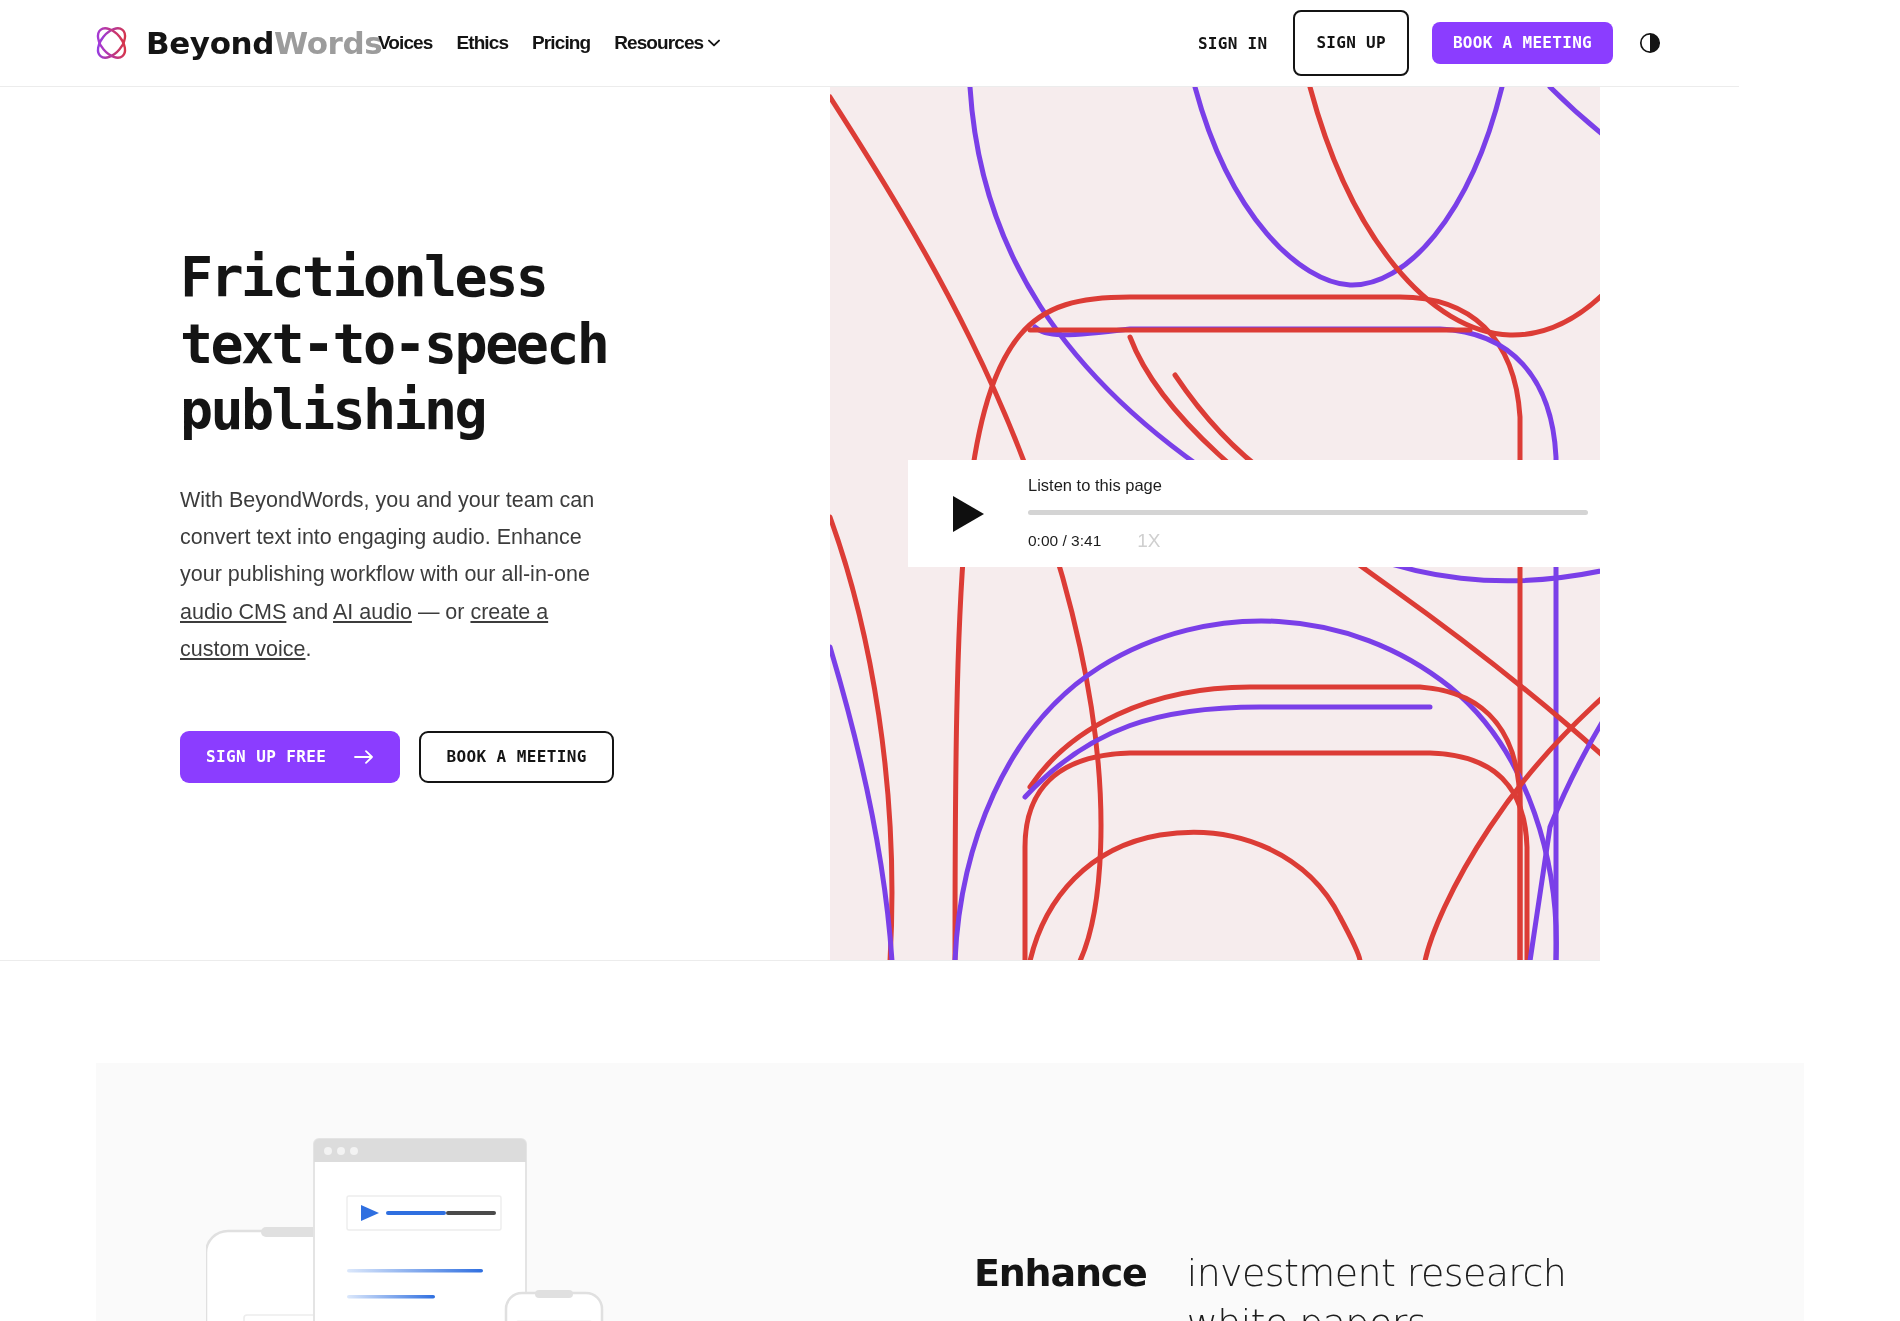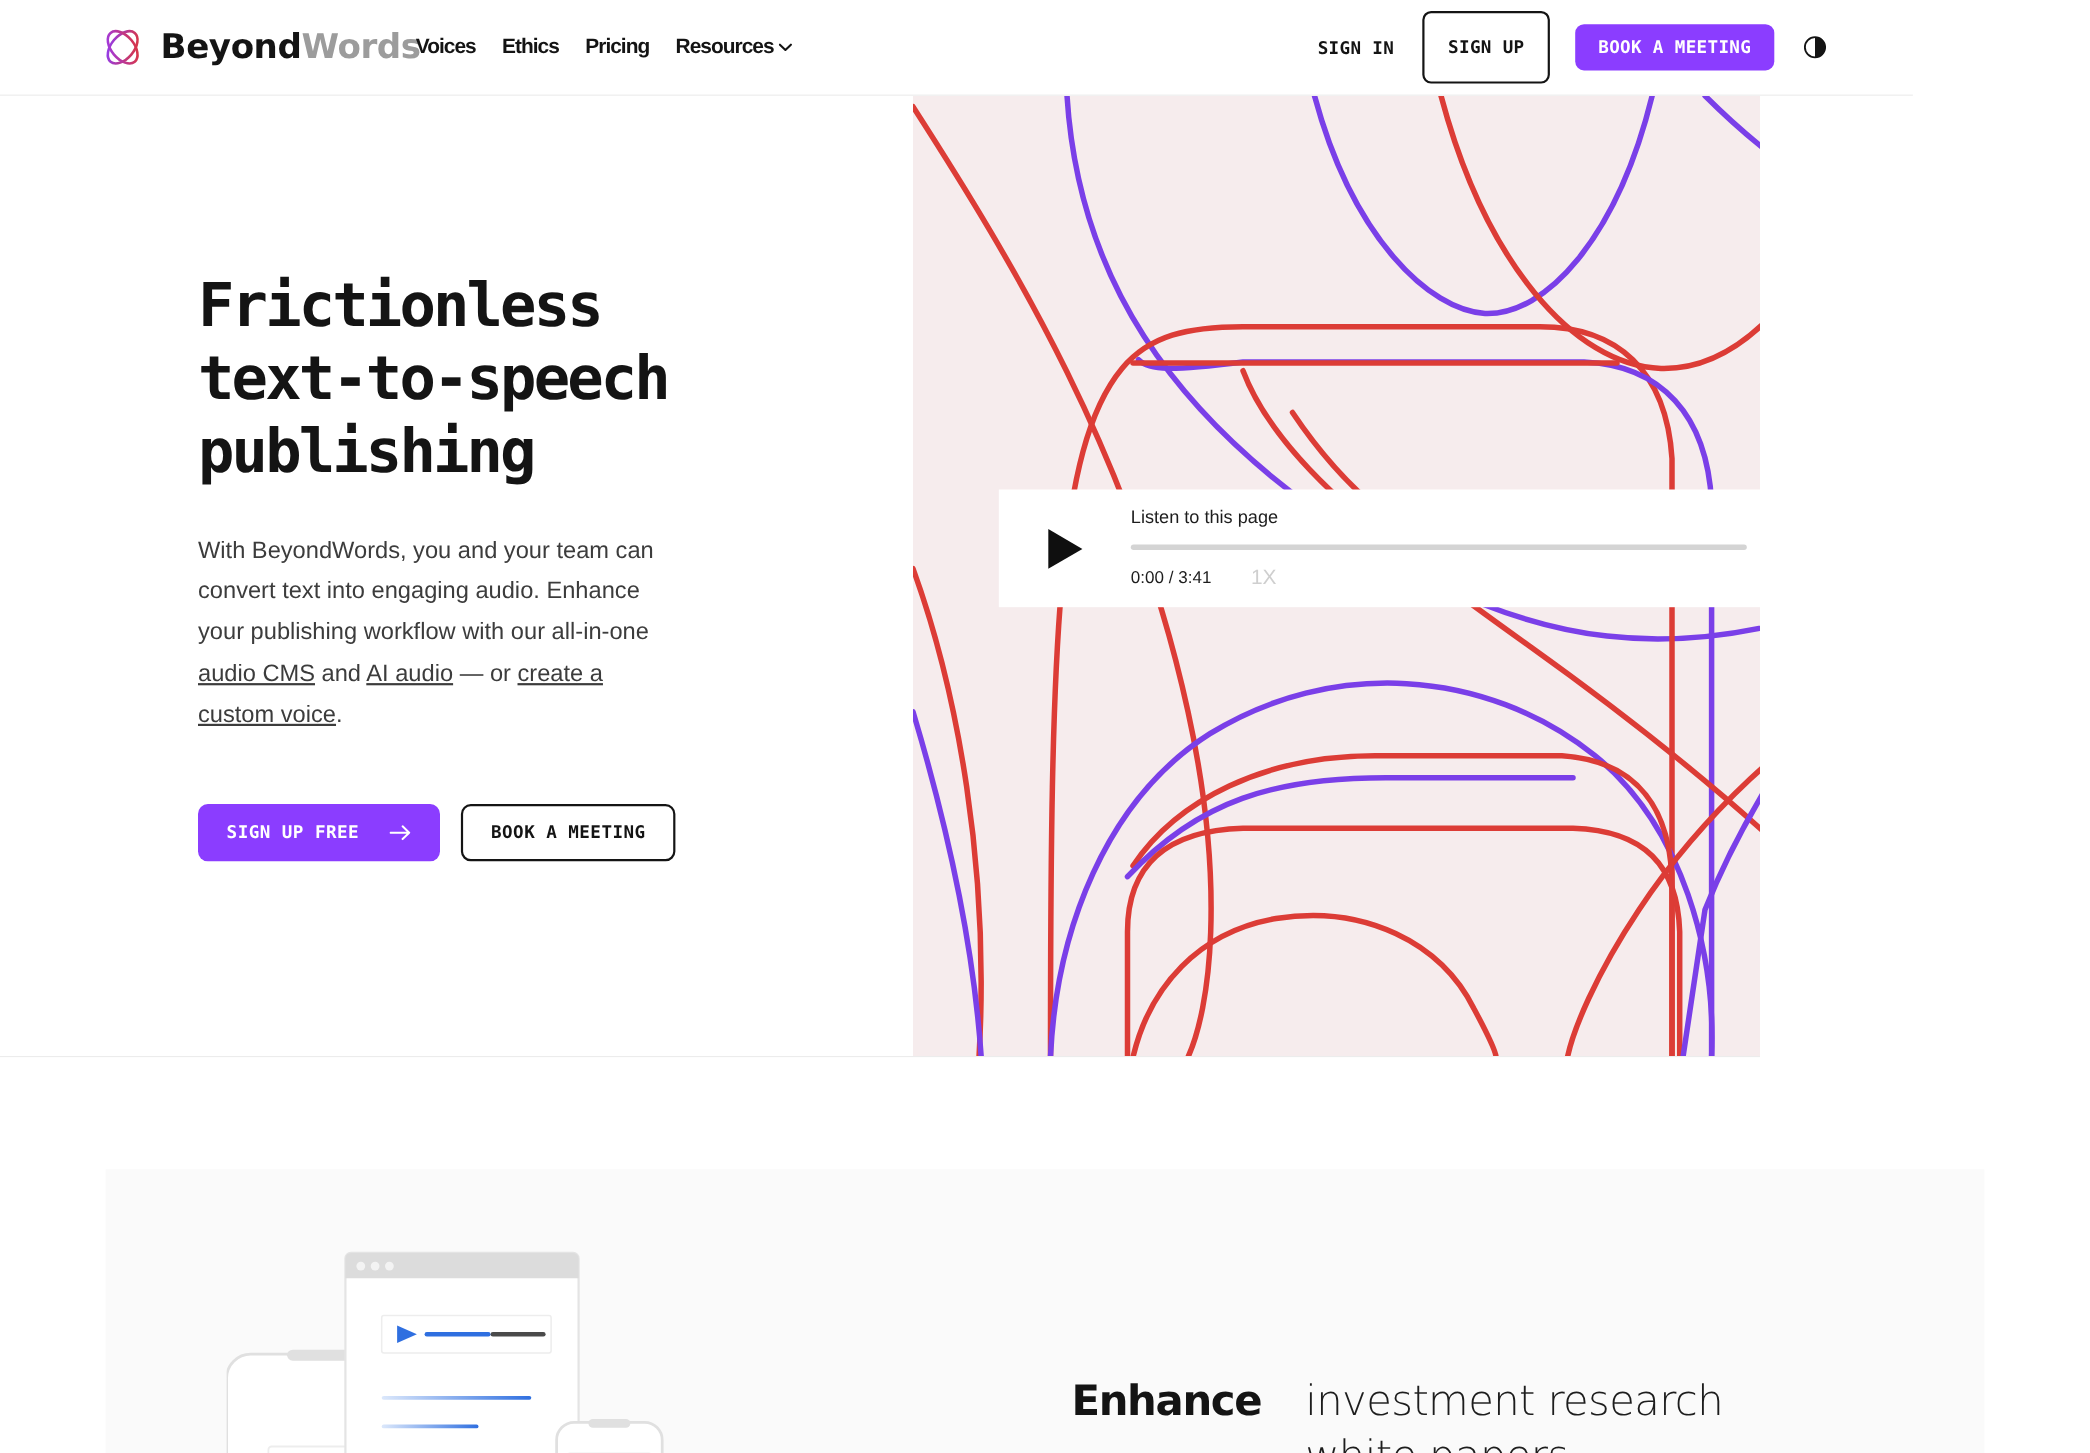--- a/index.html
+++ b/index.html
@@ -122,21 +122,21 @@
   .hero-art {
     position: absolute; left: 830px; top: 0;
     width: 868px; height: 874px;
     background: #f6eced;
     overflow: hidden;
   }
   .hero-art svg { display: block; width: 868px; height: 874px; }
 
   
   .player {
-    position: absolute; left: 908px; top: 445px;
+    position: absolute; left: 908px; top: 460px;
     width: 712px; height: 107px;
     background: #ffffff;
     display: flex; align-items: center;
     padding: 0 32px 0 42px;
     z-index: 5;
   }
   .play-btn {
     width: 36px; height: 40px; flex: 0 0 auto; cursor: pointer;
     margin-right: 42px;
   }

